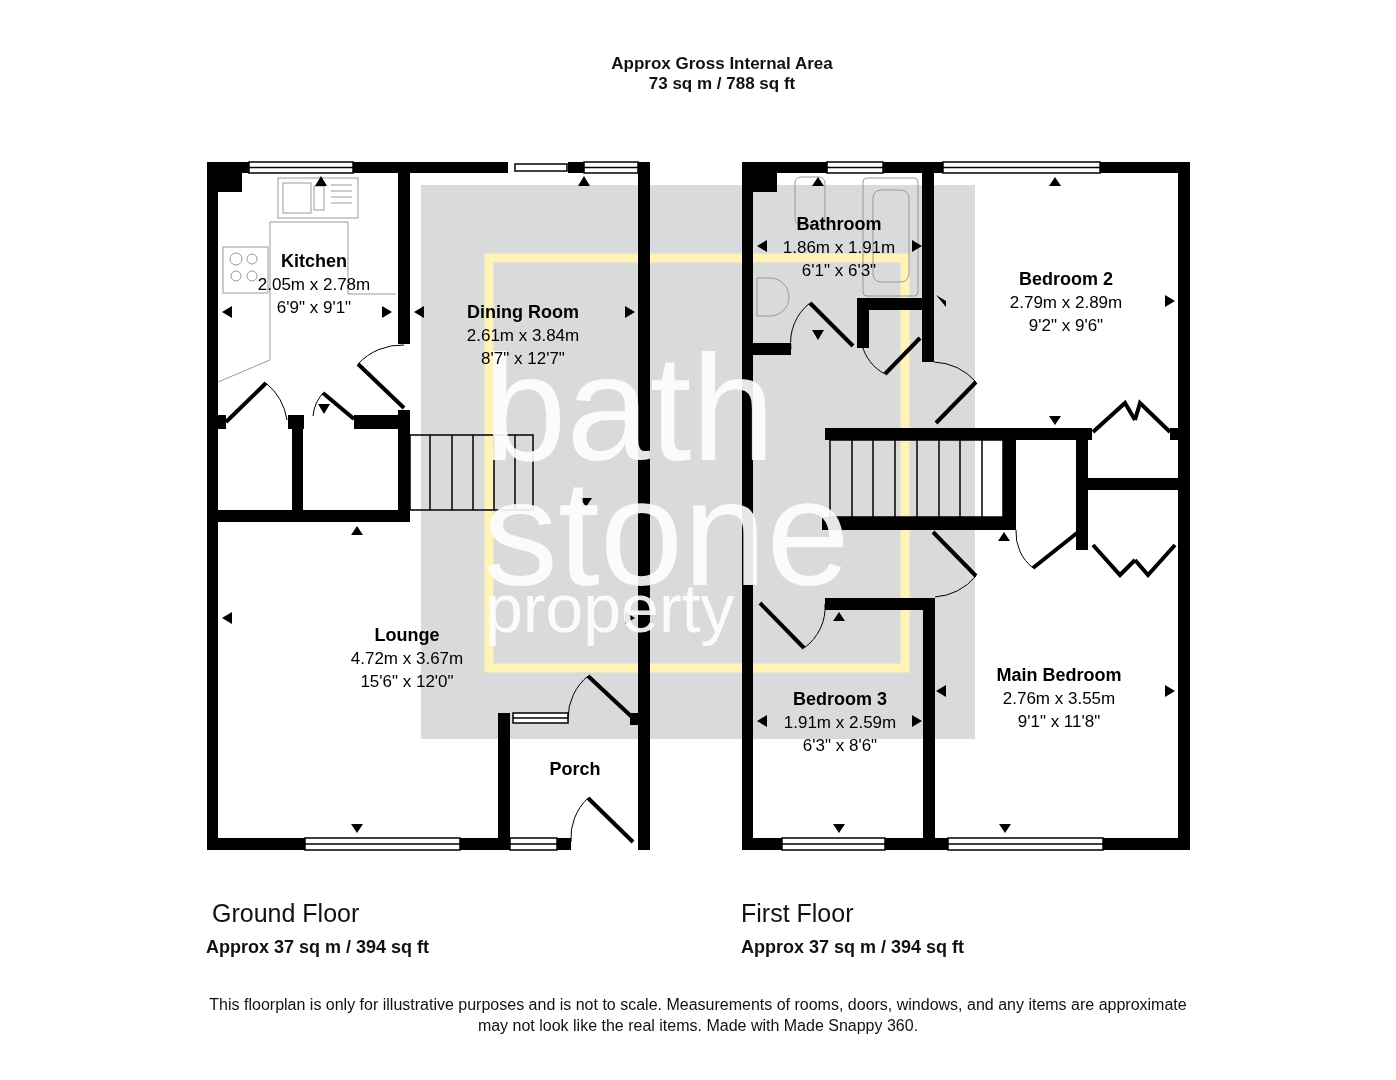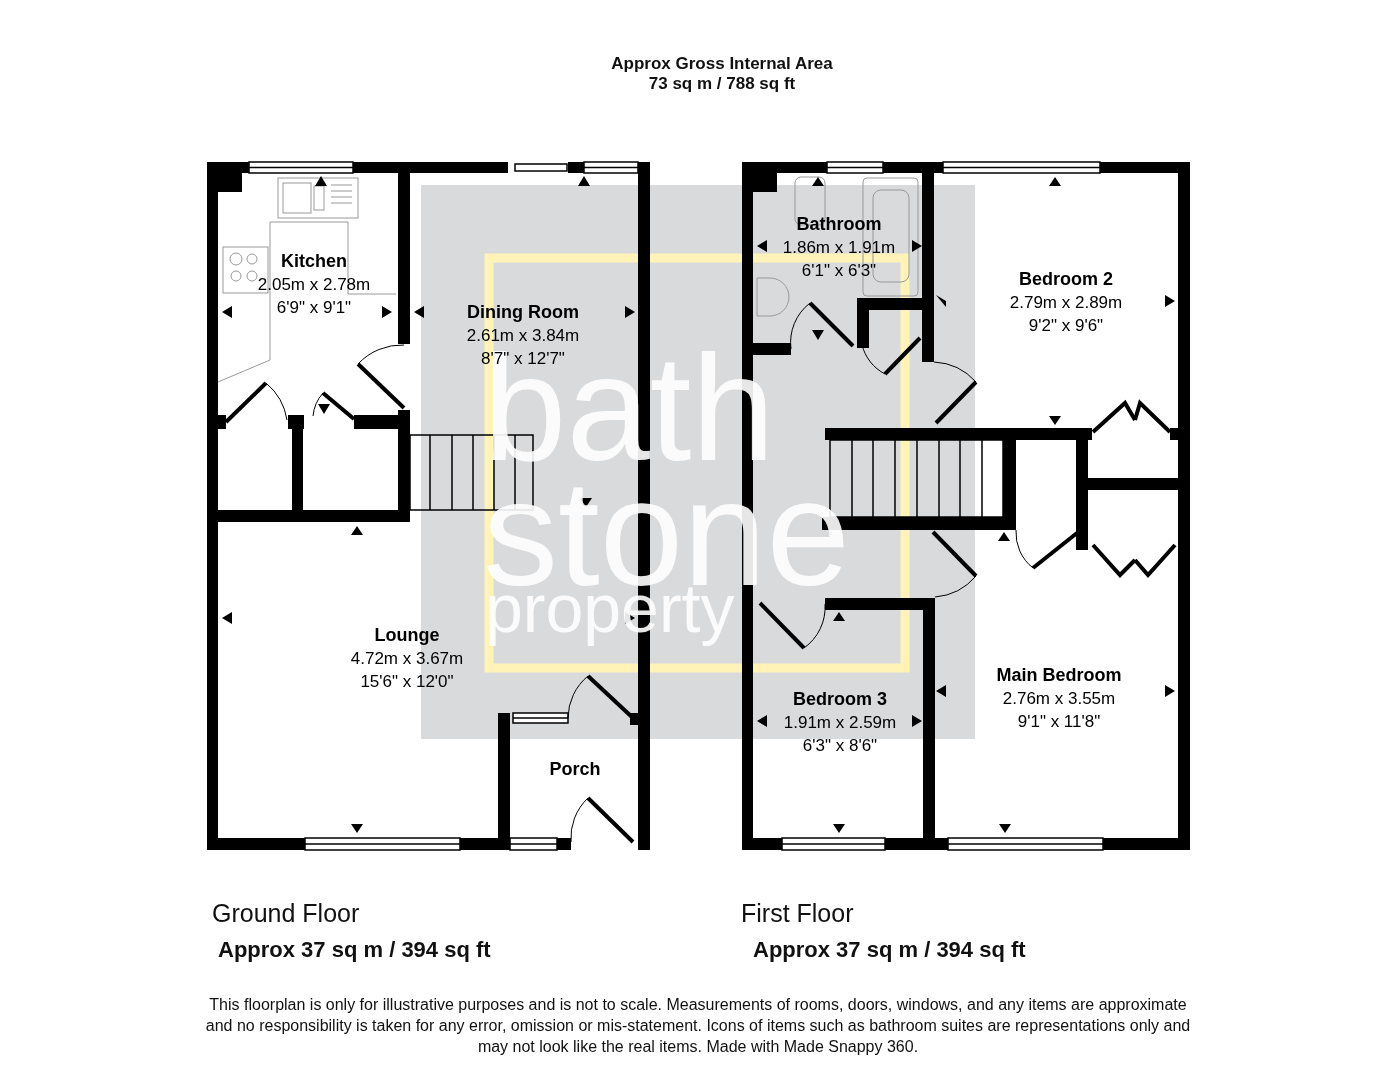--- a/index.html
+++ b/index.html
@@ -2,21 +2,21 @@
 <html><head>
 <meta charset="utf-8">
 <style>
   html, body { margin:0; padding:0; background:#ffffff; }
   body { width:1396px; height:1080px; position:relative; overflow:hidden; font-family:"Liberation Sans", sans-serif; color:#111; }
   .title-block { position:absolute; left:4px; width:1396px; top:54px; text-align:center; font-weight:bold; font-size:17px; line-height:20px;margin-left:20px; }
   svg.plan { position:absolute; left:0; top:0; }
   .room-name { font-weight:bold; font-size:18px; }
   .room-dim { font-size:17px; }
   .floor-label { position:absolute; font-size:25px; font-family:"Liberation Sans", sans-serif; }
-  .floor-area { position:absolute; font-size:22px; font-weight:bold;margin-left:12px; }
+  .floor-area { position:absolute; font-size:18px; font-weight:bold; }
   .disclaimer { position:absolute; left:150px; width:1096px; top:994px; text-align:center; font-size:16px; line-height:21px; }
   .wm-text { font-family:"Liberation Sans", sans-serif; fill:#ffffff; }
 </style>
 </head>
 <body>
 
 <div class="title-block">
   <div>Approx Gross Internal Area</div>
   <div>73 sq m / 788 sq ft</div>
 </div>
@@ -257,15 +257,14 @@
   </g>
 </svg>
 
 <div class="floor-label" style="left:206px; top:899px;margin-left:6px;">Ground Floor</div>
 <div class="floor-area" style="left:206px; top:937px;">Approx 37 sq m / 394 sq ft</div>
 <div class="floor-label" style="left:741px; top:899px;text-align:right;">First Floor</div>
 <div class="floor-area" style="left:741px; top:937px;">Approx 37 sq m / 394 sq ft</div>
 
 <div class="disclaimer">
   <div>This floorplan is only for illustrative purposes and is not to scale. Measurements of rooms, doors, windows, and any items are approximate</div>
-  <div>and no responsibility is taken for any error, omission or mis-statement. Icons of items such as bathroom suites are representations only and</div>
   <div>may not look like the real items. Made with Made Snappy 360.</div>
 </div>
 
 </body></html>

